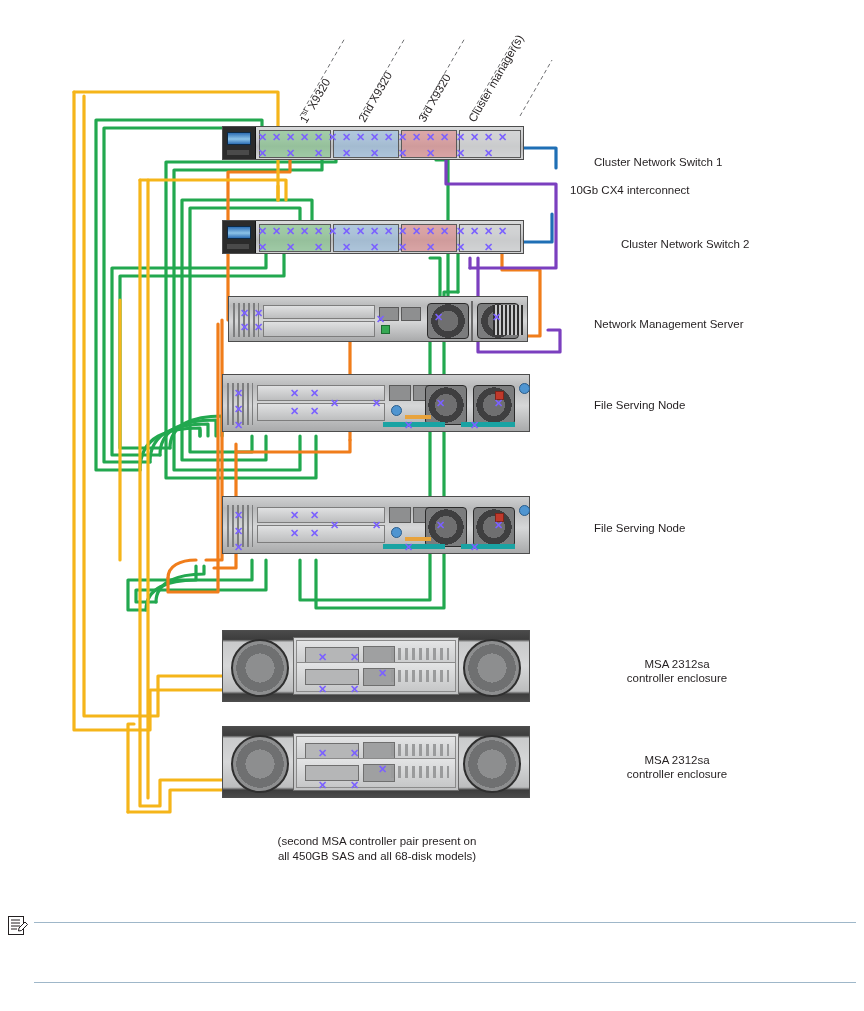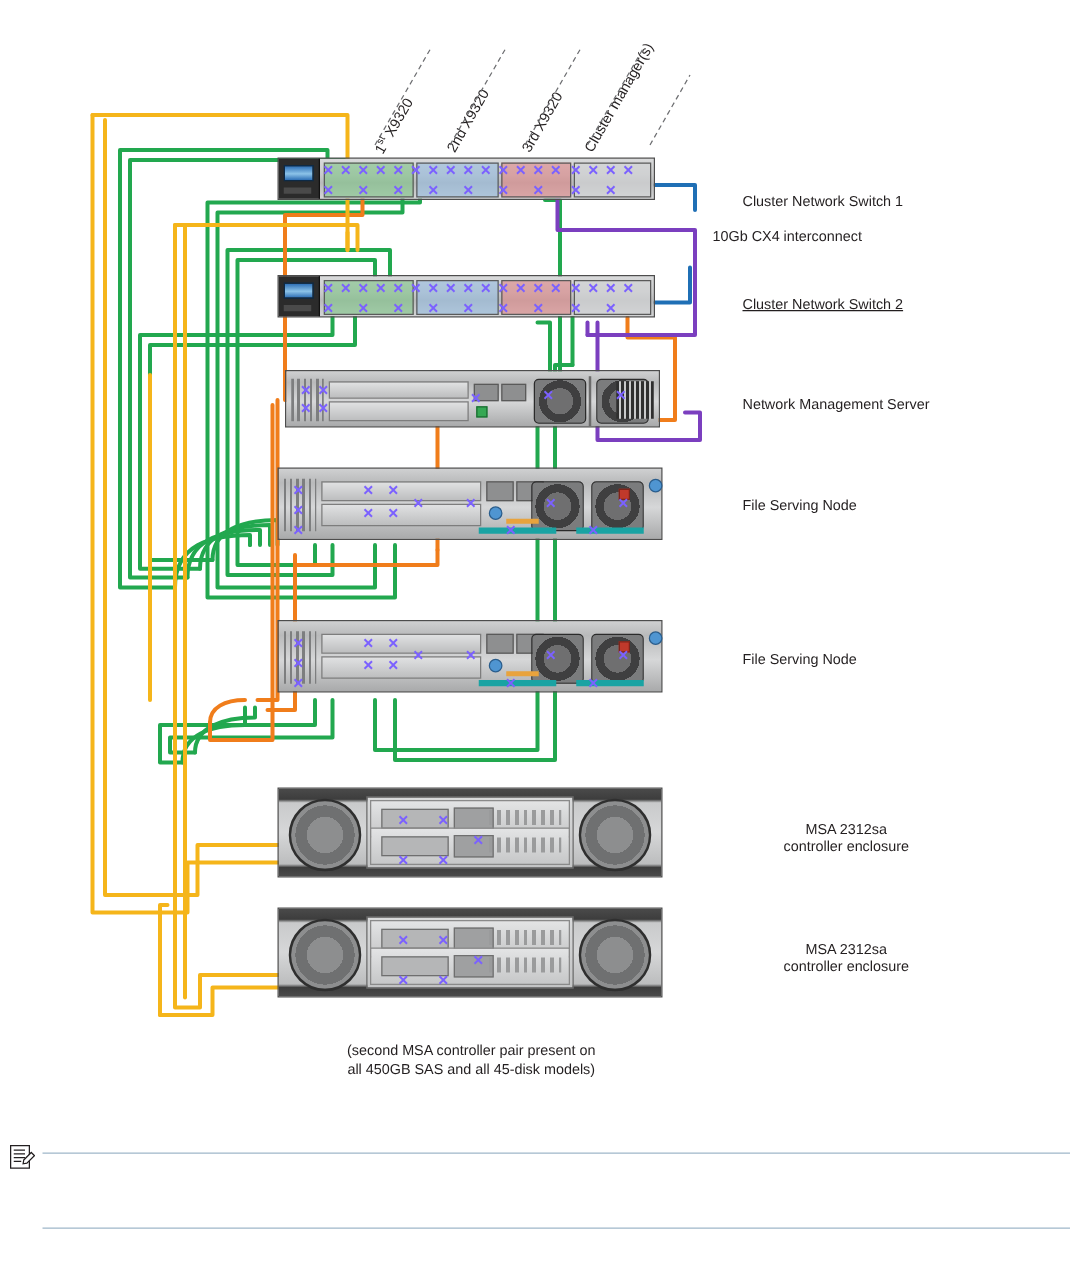--- a/index.html
+++ b/index.html
@@ -349,36 +349,36 @@
 
     <div class="xmark" style="left:318px;top:748px;">✕</div>
     <div class="xmark" style="left:350px;top:748px;">✕</div>
     <div class="xmark" style="left:318px;top:780px;">✕</div>
     <div class="xmark" style="left:350px;top:780px;">✕</div>
     <div class="xmark" style="left:378px;top:764px;">✕</div>
   </div>
 
   <div class="rlabel" style="left:594px;top:155px;">Cluster Network Switch 1</div>
   <div class="interlabel" style="left:570px;top:184px;">10Gb CX4 interconnect</div>
-  <div class="rlabel" style="left:594px;top:237px;text-decoration:underline;">Cluster Network Switch 2</div>
+  <div class="rlabel" style="left:621px;top:237px;">Cluster Network Switch 2</div>
   <div class="rlabel" style="left:594px;top:317px;">Network Management Server</div>
   <div class="rlabel" style="left:594px;top:398px;">File Serving Node</div>
   <div class="rlabel" style="left:594px;top:521px;">File Serving Node</div>
   <div class="rlabel" style="left:614px;top:657px;text-align:center;width:126px;">
     <span>MSA 2312sa</span><br>
     <span>controller enclosure</span>
   </div>
   <div class="rlabel" style="left:614px;top:753px;text-align:center;width:126px;">
     <span>MSA 2312sa</span><br>
     <span>controller enclosure</span>
   </div>
 
   <div class="caption" style="left:210px;top:834px;width:334px;">
     <span>(second MSA controller pair present on</span><br>
-    <span>all 450GB SAS and all 45-disk models)</span>
+    <span>all 450GB SAS and all 68-disk models)</span>
   </div>
 
   <div class="noteicon">
     <svg width="22" height="22" viewBox="0 0 22 22">
       <rect x="2.5" y="1.5" width="15" height="18" fill="#ffffff" stroke="#231f20" stroke-width="1"></rect>
       <path d="M5 5h9M5 8h9M5 11h9M5 14h6" stroke="#231f20" stroke-width="1"></path>
       <path d="M13 13l6-6 2.5 2.5-6 6-3 .5z" fill="#ffffff" stroke="#231f20" stroke-width="1"></path>
     </svg>
   </div>
   <div class="hr" style="top:922px;width:822px;"></div>

